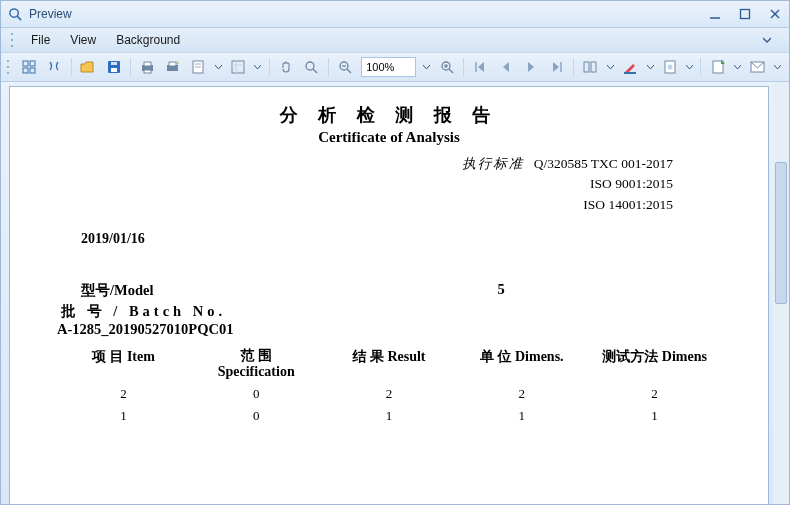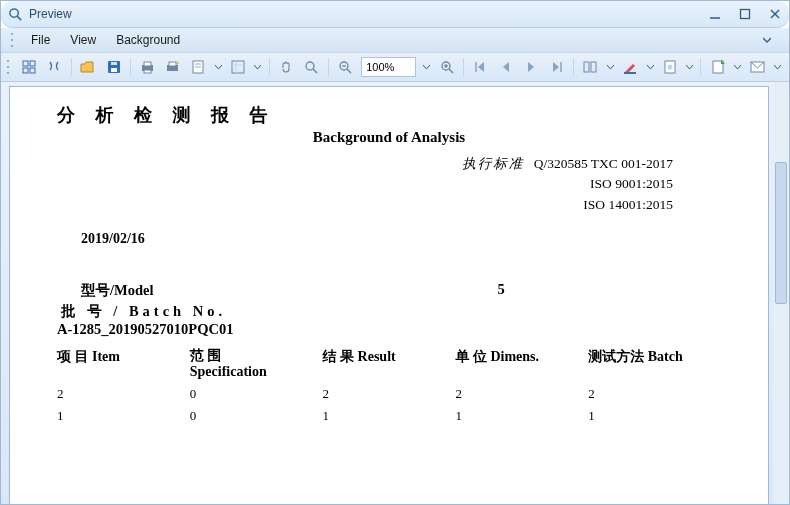--- a/index.html
+++ b/index.html
@@ -1,19 +1,19 @@
 <!DOCTYPE html>
 <html><head>
 <meta charset="utf-8">
 <style>
   html, body { margin:0; padding:0; font-family:"Segoe UI",Tahoma,Arial,sans-serif; font-size:12px; background:#fff; }
   .window { width:790px; height:505px; border:1px solid #9fb8d8; box-sizing:border-box; display:flex; flex-direction:column; position:relative; }
 
   
-  .titlebar { height:26px; background:linear-gradient(#eaf2fb,#d9e8f8); display:flex; align-items:center; padding:0 6px; border-bottom:1px solid #b8cde5;border-radius:12px; }
+  .titlebar { height:26px; background:linear-gradient(#eaf2fb,#d9e8f8); display:flex; align-items:center; padding:0 6px; border-bottom:1px solid #b8cde5; }
   .titlebar .app-icon { width:16px; height:16px; margin-right:6px; display:flex; align-items:center; justify-content:center; }
   .titlebar .title { color:#2b4c77; flex:1; }
   .titlebar .winbtns { display:flex; gap:14px; align-items:center; }
   .winbtn { width:16px; height:16px; display:flex; align-items:center; justify-content:center; color:#2f5b90; cursor:default; }
 
   
   .menubar { height:24px; background:linear-gradient(#e5effa,#d4e4f5); display:flex; align-items:center; padding:0 10px; border-bottom:1px solid #c2d6ec; }
   .menubar .dots { width:6px; height:14px; margin-right:4px; display:flex; flex-direction:column; justify-content:space-between; }
   .menubar .dots span { width:2px; height:2px; background:#7a97bb; border-radius:50%; }
   .menu-item { padding:3px 10px; color:#1a1a1a; cursor:default; }
@@ -32,34 +32,34 @@
   
   .client { flex:1; background:linear-gradient(#e9f1fb,#d9e7f7); position:relative; display:flex; overflow:hidden; }
   .vscroll { width:16px; background:#e6eef8; display:flex; flex-direction:column; }
   .vscroll .track { flex:1; position:relative; }
   .vscroll .thumb { position:absolute; top:80px; height:140px; left:2px; right:2px; background:#c7d8ec; border:1px solid #9fb8d8; border-radius:2px; }
 
   .page-wrap { flex:1; overflow:hidden; padding:4px 4px 0 8px; }
   .page-shadow { background:#fff; border:1px solid #9fb8d8; height:100%; box-sizing:border-box; position:relative; padding:4px 0 0 0; border-bottom:0;}
   .page { background:#fff; margin:0 auto; width:720px; padding:8px 28px 0 28px; font-family:"Songti SC","SimSun","Times New Roman",serif; color:#000; box-sizing:border-box; }
 
-  .doc h1 { text-align:left; font-size:18px; font-weight:bold; margin:4px 0 0 0; letter-spacing:8px;}
+  .doc h1 { text-align:center; font-size:18px; font-weight:bold; margin:4px 0 0 0; letter-spacing:8px;}
   .doc h2 { text-align:center; font-size:15px; font-weight:bold; margin:2px 0 8px 0; font-family:"Times New Roman",serif;}
   .stds { text-align:right; margin:8px 48px 0 0; font-size:13.5px; line-height:1.5; font-family:"Times New Roman","SimSun",serif;}
   .stds .lbl { letter-spacing:2px; margin-right:6px; font-family:"SimSun",serif;font-style:italic;}
   .date { margin:16px 0 0 24px; font-size:14px; font-weight:bold; font-family:"Times New Roman",serif;}
   .kv { display:flex; margin-top:34px; font-size:14.5px; font-weight:bold; }
   .kv .k { width:200px; padding-left:24px;}
   .kv .v { flex:1; text-align:center; font-family:"Times New Roman",serif;}
   .kv2 { display:flex; margin-top:2px; font-size:14.5px; font-weight:bold;flex-direction:column; }
   .kv2 .k { width:200px; padding-left:4px; letter-spacing:4px;}
   .kv2 .v { flex:1; font-family:"Times New Roman",serif; letter-spacing:0;}
   
   .tbl { margin-top:10px; display:flex; font-size:14px; font-weight:bold;}
-  .col { flex:1; }
+  .col { flex:1; text-align:center; }
   .col.h2line { line-height:1.15; }
   .tbl-row { margin-top:6px; display:flex; font-size:13px; font-family:"Times New Roman",serif;}
   .tbl-row .col { font-weight:normal; }
 
   svg { display:block; }
 </style>
 </head>
 <body>
 
 <div class="window">
@@ -293,46 +293,46 @@
           <path d="M0 1 L3.5 5 L7 1" fill="none" stroke="#2f5b90"></path>
         </svg>
       </div>
   </div>
 
   <div class="client">
     <div class="page-wrap">
       <div class="page-shadow">
         <div class="page doc">
           <h1>分 析 检 测 报 告</h1>
-          <h2>Background of Analysis</h2>
+          <h2>Certificate of Analysis</h2>
           <div class="stds">
             <div><span class="lbl">执行标准</span>&nbsp;<span>Q/320585 TXC 001-2017</span></div>
             <div><span>ISO  9001:2015</span></div>
             <div><span>ISO  14001:2015</span></div>
           </div>
-          <div class="date">2019/02/16</div>
+          <div class="date">2019/01/16</div>
 
           <div class="kv">
             <div class="k">型号/Model</div>
             <div class="v">5</div>
           </div>
           <div class="kv2">
             <div class="k">批   号 / Batch No.</div>
             <div class="v">A-1285_20190527010PQC01</div>
           </div>
 
           <div class="tbl">
             <div class="col">项 目 Item</div>
             <div class="col h2line">
               <div>范 围</div>
               <div>Specification</div>
             </div>
             <div class="col">结 果 Result</div>
             <div class="col">单 位 Dimens.</div>
-            <div class="col">测试方法 Batch</div>
+            <div class="col">测试方法 Dimens</div>
           </div>
 
           <div class="tbl-row">
             <div class="col">2</div>
             <div class="col">0</div>
             <div class="col">2</div>
             <div class="col">2</div>
             <div class="col">2</div>
           </div>
           <div class="tbl-row">

